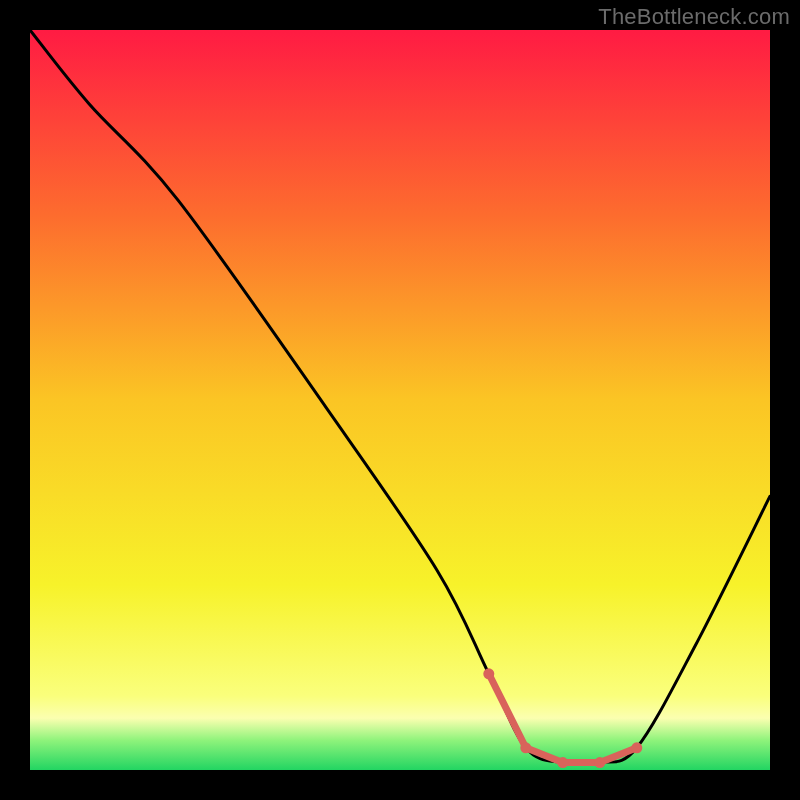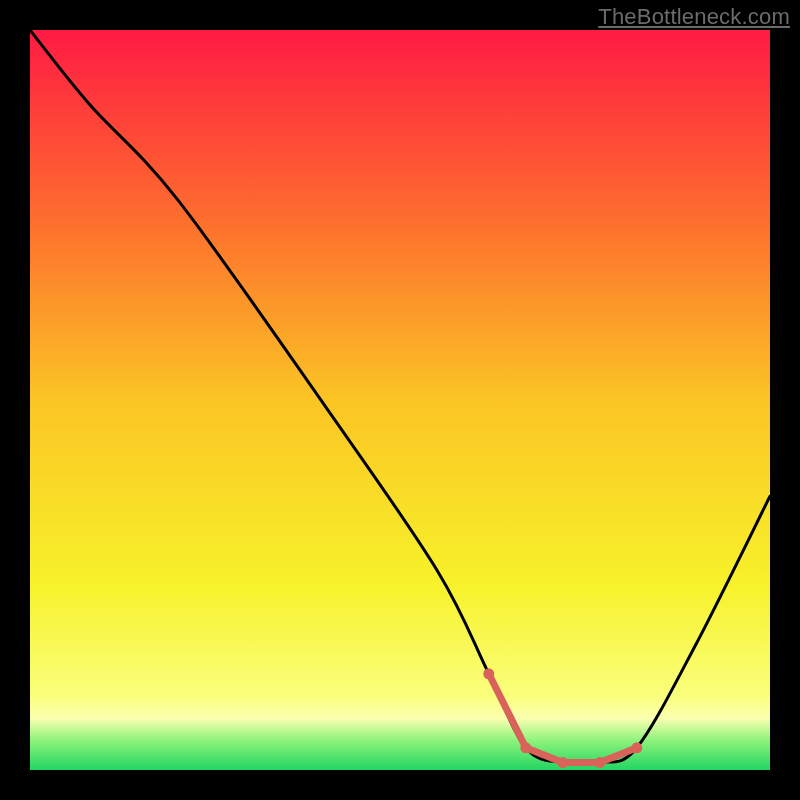--- a/index.html
+++ b/index.html
@@ -19,21 +19,20 @@
   }
   .watermark {
     position: absolute;
     top: 4px;
     right: 10px;
     color: #6b6b6b;
     font-size: 22px;
     font-weight: 500;
     letter-spacing: 0.2px;
     z-index: 5;
-    text-decoration: underline;
   }
   .plot-area {
     position: absolute;
     left: 30px;
     top: 30px;
     width: 740px;
     height: 740px;
     overflow: hidden;
   }
   svg.gradient {

